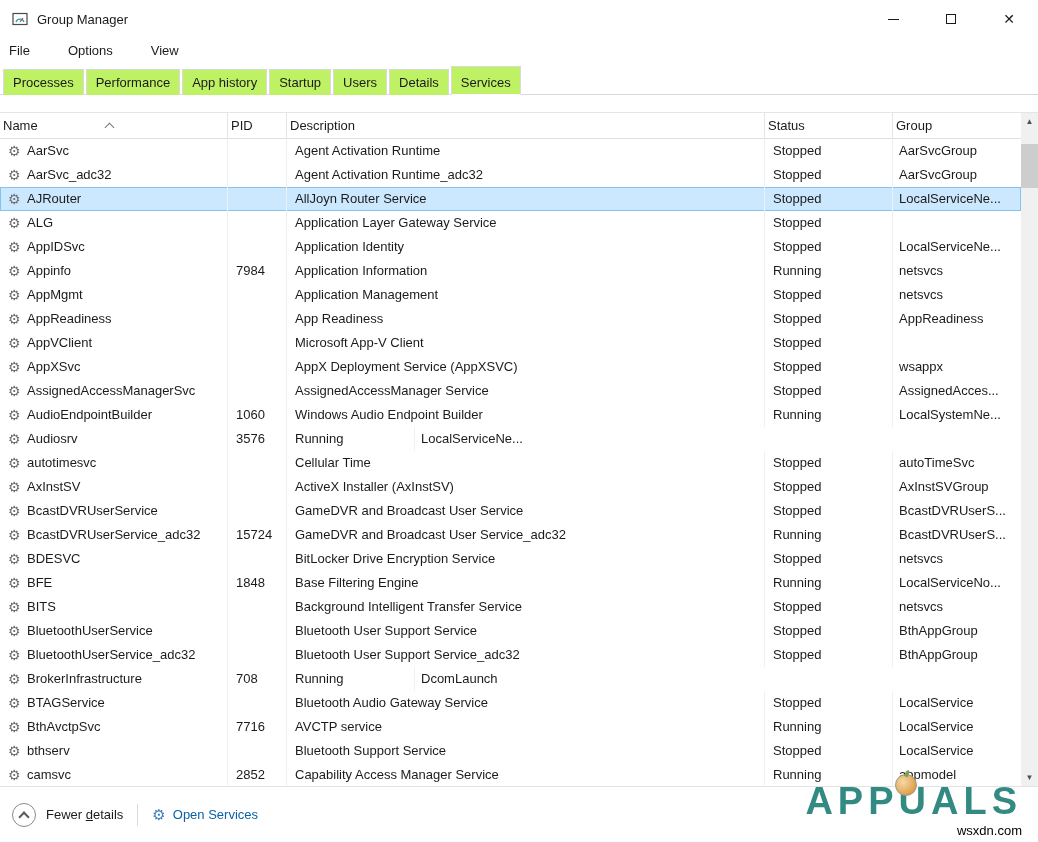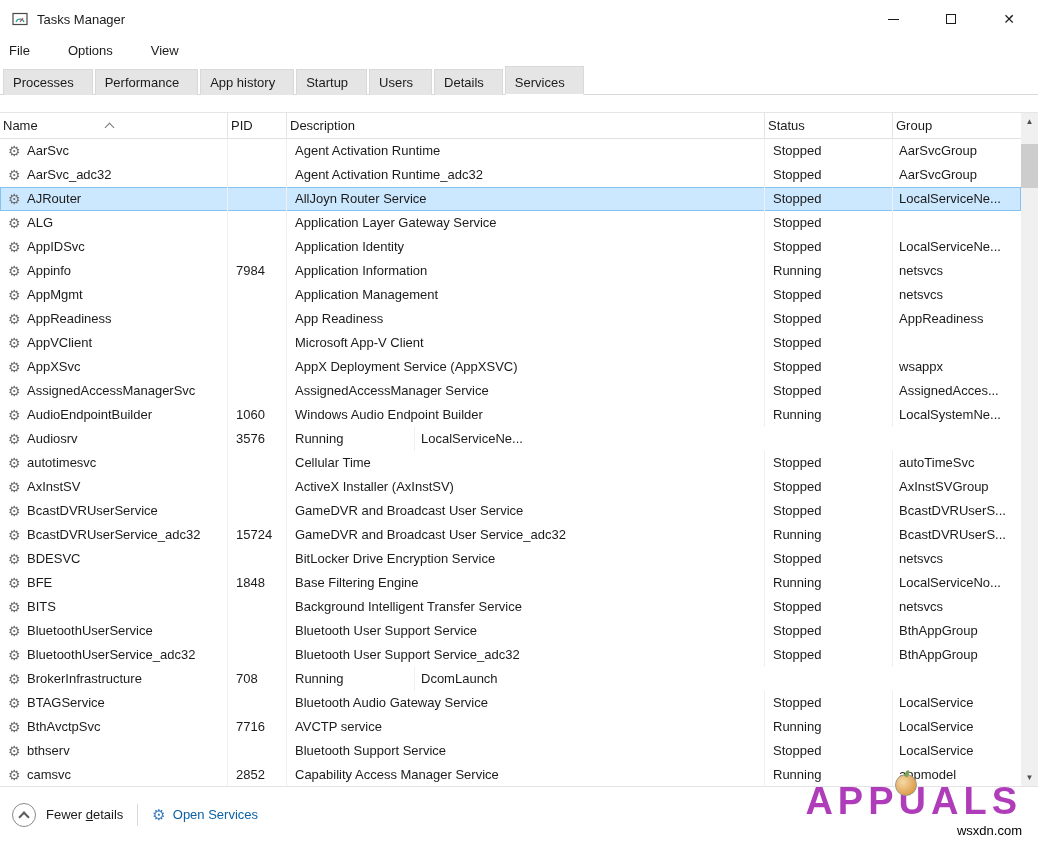--- a/index.html
+++ b/index.html
@@ -15,21 +15,21 @@
   .min-glyph { width: 11px; height: 1px; background: #1b1b1b; display: block; }
   .max-glyph { width: 10px; height: 10px; border: 1px solid #1b1b1b; display: block; }
   .close-glyph { font-size: 14px; color: #1b1b1b; line-height: 1; }
 
   
   .menubar { position: absolute; top: 38px; left: 0; right: 0; height: 28px; display: flex; align-items: flex-start; padding-left: 0; gap: 20px; }
   .menu-item { padding: 5px 9px; cursor: default; }
 
   
   .tabbar { position: absolute; top: 66px; left: 0; right: 0; height: 29px; display: flex; align-items: flex-end; padding-left: 3px; border-bottom: 1px solid #d9d9d9; }
-  .tab { border: 1px solid #d9d9d9; border-bottom: none; background: #e5e5e5; padding: 5px 18px 6px 9px; margin-right: 2px; position: relative; top: 1px; height: 26px; cursor: default; }
+  .tab { border: 1px solid #d9d9d9; border-bottom: none; background: #bef264; padding: 5px 9px 6px 9px; margin-right: 2px; position: relative; top: 1px; height: 26px; cursor: default; }
   .tab.active { height: 29px; padding-top: 8px; z-index: 2; border-bottom: 1px solid #fff; }
 
   
   .table { position: absolute; top: 112px; left: 0; width: 1038px; height: 674px; border-top: 1px solid #e5e5e5; }
   .header-row { display: flex; height: 26px; border-bottom: 1px solid #e0e0e0; width: 1021px; }
   .hcell { line-height: 25px; padding-left: 3px; border-right: 1px solid #e5e5e5; position: relative; color: #1b1b1b; }
   .col-name { width: 228px; }
   .col-pid { width: 59px; }
   .col-desc { width: 478px; }
   .col-status { width: 128px; }
@@ -60,37 +60,37 @@
   .chev { width: 8px; height: 8px; border-top: 2px solid #5c5c5c; border-left: 2px solid #5c5c5c; transform: rotate(45deg); margin-top: 4px; }
   .details-label { margin-left: 10px; color: #1b1b1b; }
   .details-label .ak { text-decoration: underline; }
   .vsep { width: 1px; height: 22px; background: #d9d9d9; margin: 0 14px; }
   .open-services { display: flex; align-items: center; color: #0b61a4; cursor: default; }
   .open-services .gear { font-size: 15px; color: #3f7fbf; margin-right: 7px; }
 
   
   .watermark { position: absolute; right: 16px; bottom: 4px; text-align: right; pointer-events: none; z-index: 5; }
   .brand-line { position: relative; display: inline-block; }
-  .brand { font-size: 38px; font-weight: 700; letter-spacing: 5px; color: #a21caf; opacity: 0.85; }
+  .brand { font-size: 38px; font-weight: 700; letter-spacing: 5px; color: #0f766e; opacity: 0.85; }
   .mascot { position: absolute; left: 90px; top: -6px; width: 22px; height: 22px; border-radius: 50%; background: radial-gradient(circle at 35% 35%, #f6d9a6, #e0a04e 70%, #b06a28); border: 1px solid #9a9a8a; }
   .mascot::after { content: ""; position: absolute; left: 9px; top: -5px; width: 4px; height: 7px; background: #7ba05a; border-radius: 50% 50% 0 0; transform: rotate(25deg); }
   .site { font-size: 13px; color: #000000; margin-top: 0px; }
 </style>
 </head>
 <body>
 
 <div class="titlebar">
   <span class="app-icon">
     <svg width="16" height="16" viewBox="0 0 16 16">
       <rect x="1" y="2.5" width="14" height="11" fill="none" stroke="#4a4a4a" stroke-width="1.2"></rect>
       <path d="M4 11 A 4.2 4.2 0 0 1 12 11" fill="none" stroke="#2aa3a3" stroke-width="1.4"></path>
       <line x1="8" y1="11" x2="11" y2="7.2" stroke="#c04b4b" stroke-width="1.2"></line>
     </svg>
   </span>
-  <span class="title">Tasks Manager</span>
+  <span class="title">Group Manager</span>
   <div class="controls">
     <div class="ctrl">
         <span class="min-glyph"></span>
       </div>
     <div class="ctrl">
         <span class="max-glyph"></span>
       </div>
     <div class="ctrl">
         <span class="close-glyph">✕</span>
       </div>

